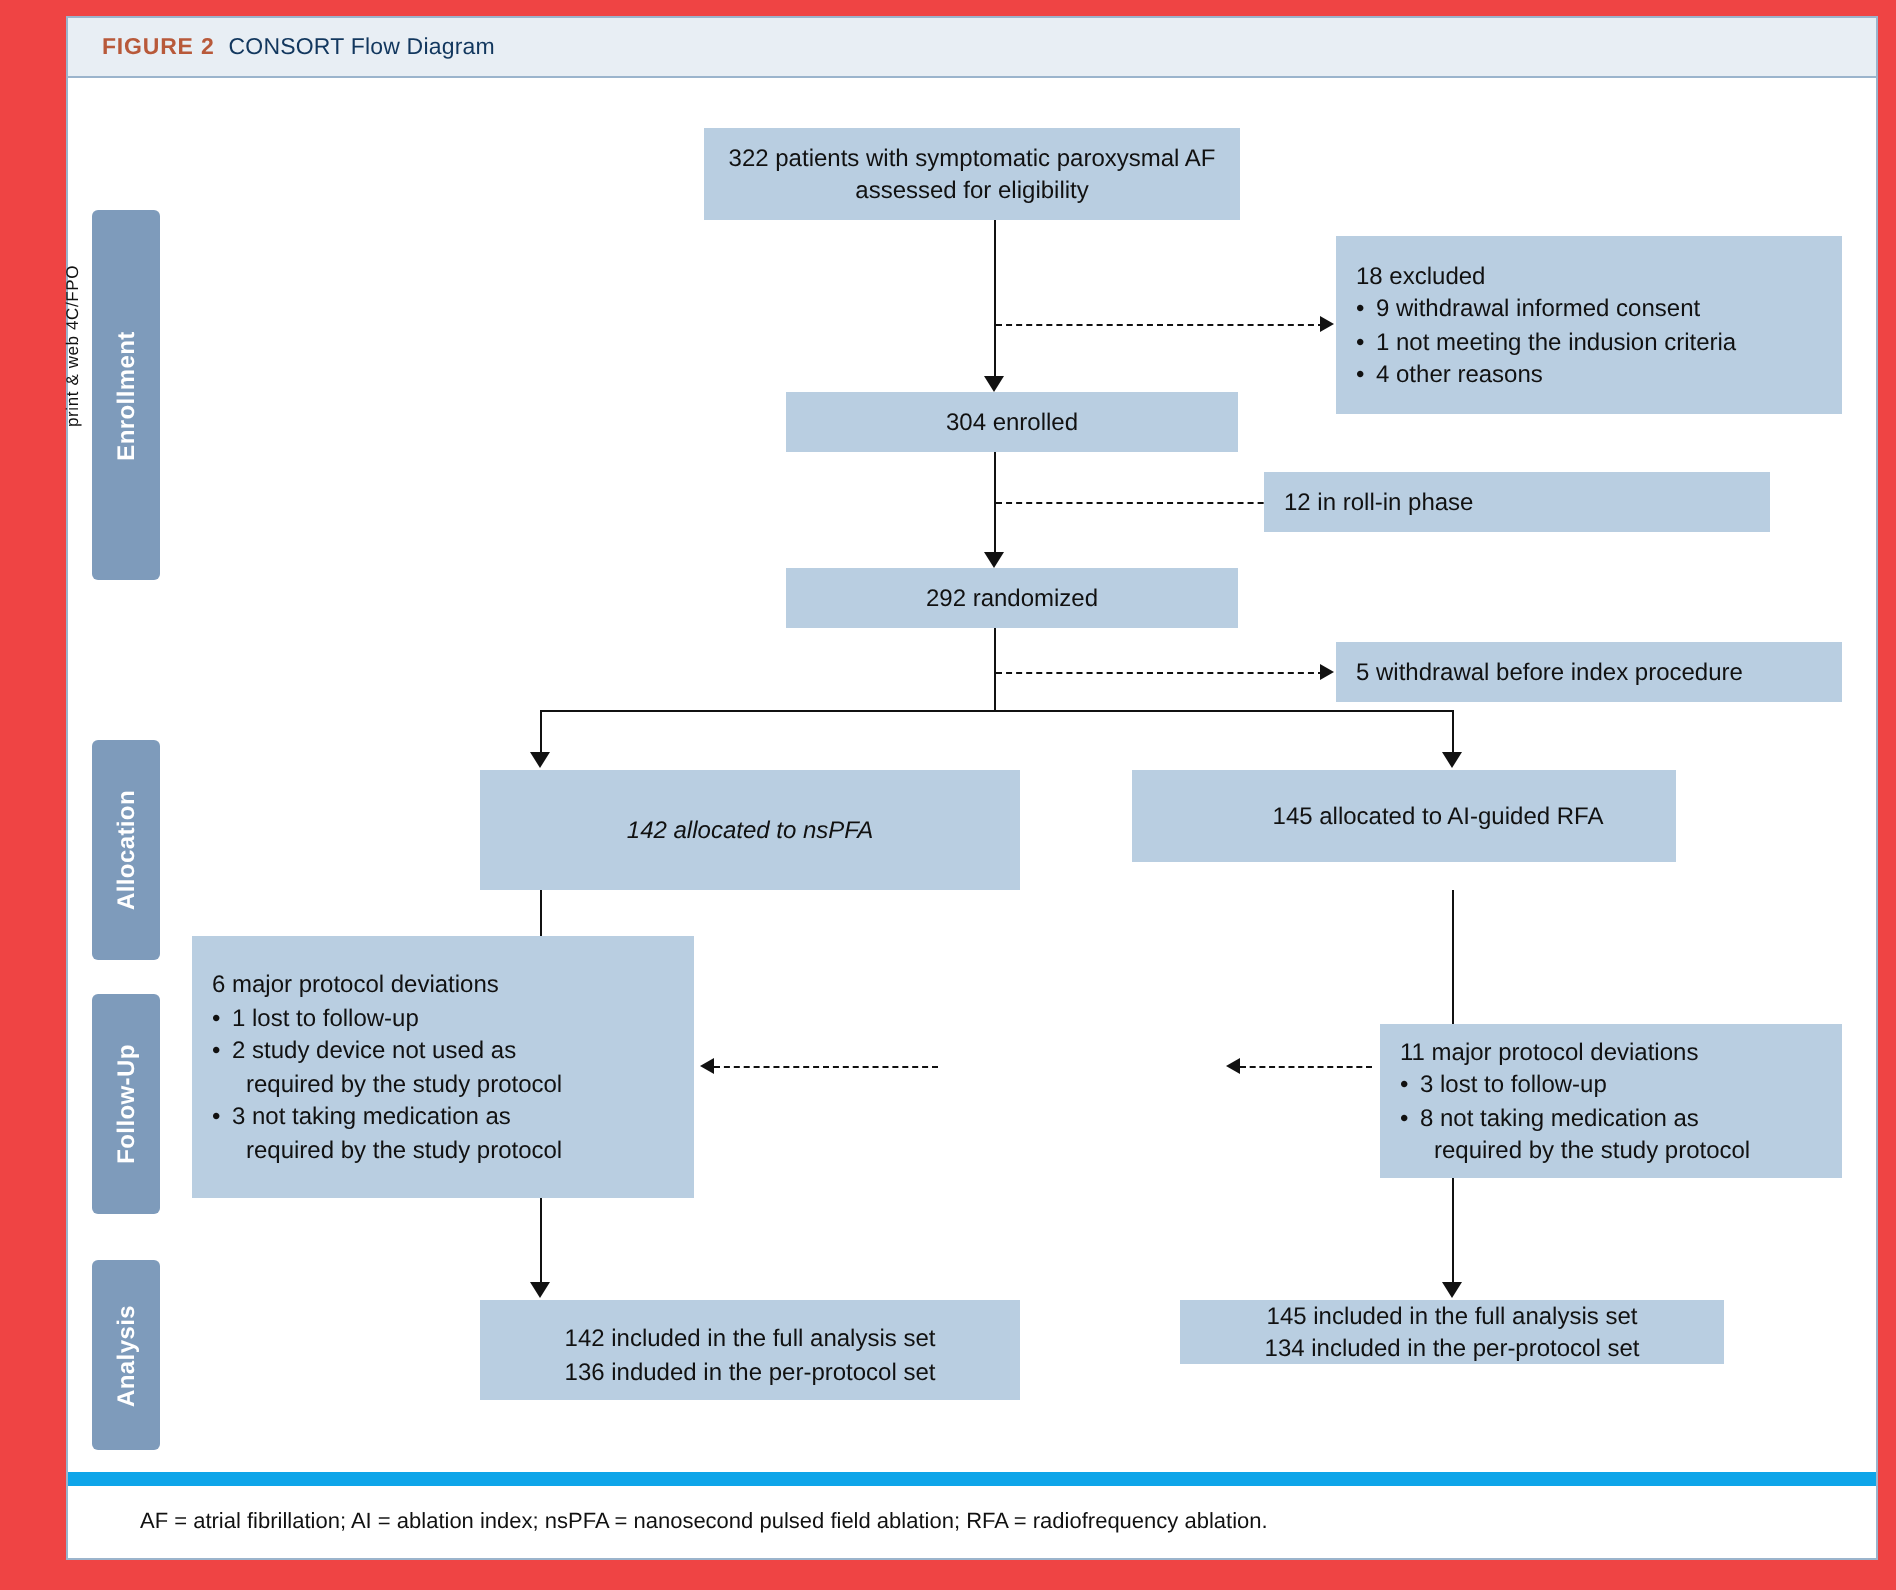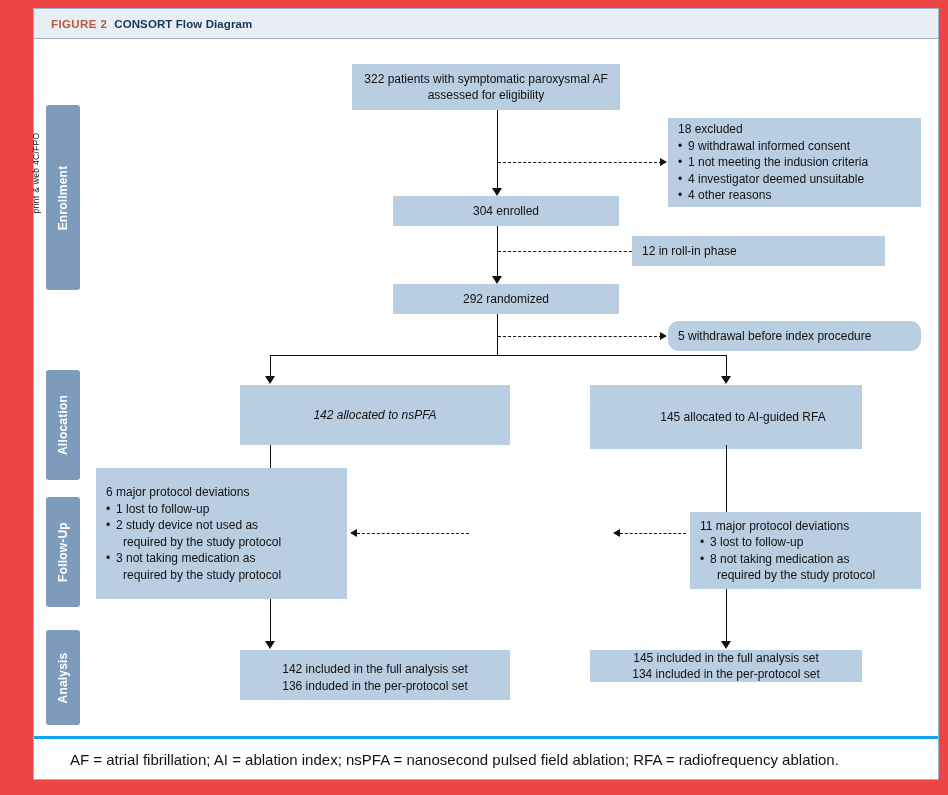--- a/index.html
+++ b/index.html
@@ -43,21 +43,21 @@
   .fig-label {
     color: #b8593a;
     font-size: 11.5px;
     font-weight: bold;
     letter-spacing: 0.4px;
     margin-right: 7px;
   }
   .fig-title {
     color: #12375e;
     font-size: 11.5px;
-    font-weight: bold;
+    font-weight: normal;
     letter-spacing: 0.1px;
   }
   .side-note {
     position: absolute;
     left: -24px;
     top: 168px;
     width: 120px;
     transform: rotate(-90deg);
     transform-origin: center center;
     font-size: 8.5px;
@@ -162,26 +162,26 @@
     height: 0;
     border-top: 1.3px dashed #111111;
   }
 
   .footnote {
     position: absolute;
     left: 34px;
     top: 736px;
     width: 904px;
     height: 43px;
-    border-top: 3px solid #0ea5e9;
+    border-top: 7px solid #0ea5e9;
     box-sizing: border-box;
     display: flex;
     align-items: center;
     padding-left: 36px;
-    font-size: 15px;
+    font-size: 11px;
     color: #111111;
   }
 </style>
 </head>
 <body>
 
 <div id="page">
 
   <div class="frame"></div>
 
@@ -214,21 +214,20 @@
 
   <div class="dashline" style="left:498px; top:162px; width:164px;"></div>
   <div class="arrowright" style="left:660px; top:158px;"></div>
 
   <div class="box left" style="left:668px; top:118px; width:253px; height:89px;">
     <div>
       <div>18 excluded</div>
       <ul>
         <li>9 withdrawal informed consent</li>
         <li>1 not meeting the indusion criteria</li>
-        <li>4 investigator deemed unsuitable</li>
         <li>4 other reasons</li>
       </ul>
     </div>
   </div>
 
   <div class="box center" style="left:393px; top:196px; width:226px; height:30px;">
     <span>304 enrolled</span>
   </div>
 
   <div class="solidline vline" style="left:497px; top:226px; height:54px;"></div>
@@ -242,34 +241,34 @@
   </div>
 
   <div class="box center" style="left:393px; top:284px; width:226px; height:30px;">
     <span>292 randomized</span>
   </div>
 
   <div class="solidline vline" style="left:497px; top:314px; height:42px;"></div>
 
   <div class="dashline" style="left:498px; top:336px; width:164px;"></div>
   <div class="arrowright" style="left:660px; top:332px;"></div>
-  <div class="box left" style="left:668px; top:321px; width:253px; height:30px;border-radius:11px;">
+  <div class="box left" style="left:668px; top:321px; width:253px; height:30px;">
     <span>5 withdrawal before index procedure</span>
   </div>
 
   <div class="solidline hline" style="left:270px; top:355px; width:457px;"></div>
   <div class="solidline vline" style="left:270px; top:355px; height:25px;"></div>
   <div class="arrowdown" style="left:265px; top:376px;"></div>
   <div class="solidline vline" style="left:726px; top:355px; height:25px;"></div>
   <div class="arrowdown" style="left:721px; top:376px;"></div>
 
   <div class="box center" style="left:240px; top:385px; width:270px; height:60px;font-style:italic;">
     <span>142 allocated to nsPFA</span>
   </div>
-  <div class="box center" style="left:590px; top:385px; width:272px; height:64px;padding-left:44px;">
+  <div class="box center" style="left:566px; top:385px; width:272px; height:46px;padding-left:44px;">
     <span>145 allocated to AI-guided RFA</span>
   </div>
 
   <div class="solidline vline" style="left:270px; top:445px; height:200px;"></div>
   <div class="arrowdown" style="left:265px; top:641px;"></div>
 
   <div class="solidline vline" style="left:726px; top:445px; height:200px;"></div>
   <div class="arrowdown" style="left:721px; top:641px;"></div>
 
   <div class="box left" style="left:96px; top:468px; width:251px; height:131px;">

